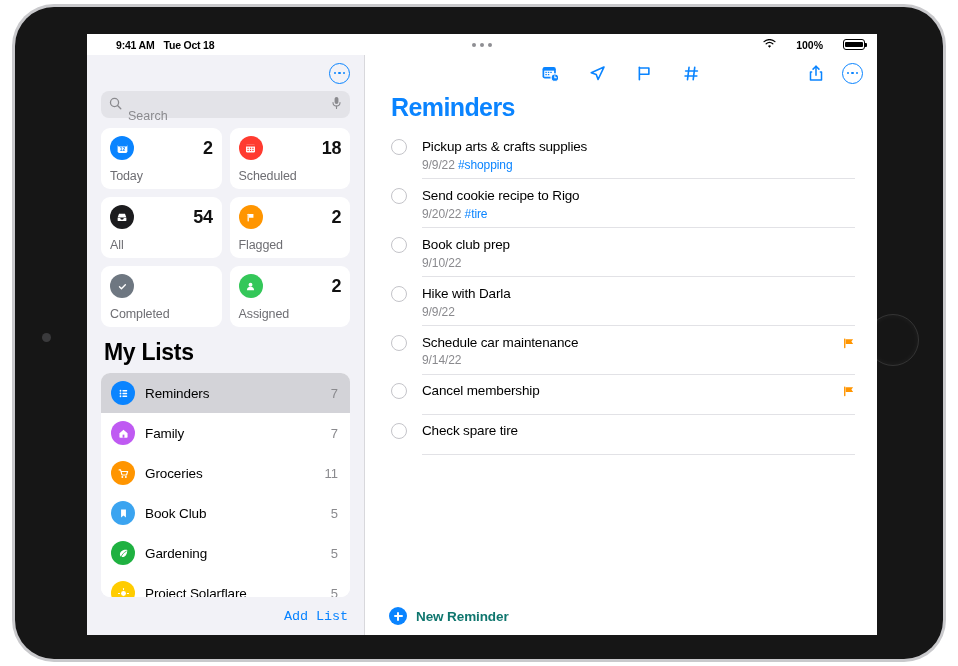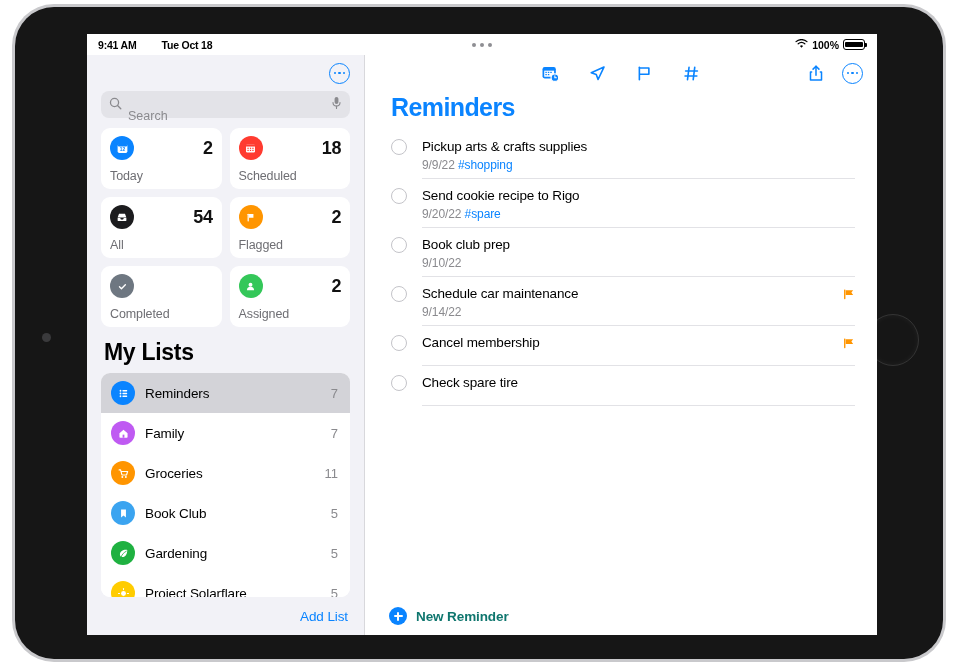--- a/index.html
+++ b/index.html
@@ -56,42 +56,42 @@
   
   .statusbar {
     height: 21px;
     flex: 0 0 21px;
     display: flex;
     align-items: center;
     position: relative;
     background: #f2f2f7;
   }
   .statusbar .sb-left {
-    display: flex; align-items: center; gap: 25px;
-    padding-left: 11px;
+    display: flex; align-items: center; gap: 9px;
+    padding-left: 29px;
     font-size: 10.5px; font-weight: bold; color: #000;
     letter-spacing: -0.2px;
   }
   .statusbar .sb-dots {
     position: absolute;
     left: 0; right: 0; top: 0; bottom: 0;
     display: flex; align-items: center; justify-content: center;
     gap: 4px;
     background: #fff;
     z-index: 0;
   }
   .statusbar .sb-dots i {
     width: 4px; height: 4px; border-radius: 50%;
     background: #8e8e93;
     display: block;
   }
   .sb-left, .sb-right { position: relative; z-index: 1; }
   .statusbar .sb-right {
     margin-left: auto;
-    display: flex; align-items: center; gap: 4px;
+    display: flex; align-items: center; gap: 20px;
     padding-right: 12px;
     font-size: 10.5px; font-weight: bold; color: #000;
     background: #fff;
   }
   .batt {
     width: 22px; height: 10.5px;
     border: 1.2px solid #000; border-radius: 3px;
     position: relative; padding: 1.3px;
   }
   .batt::after {
@@ -198,21 +198,21 @@
   }
   .list-name { font-size: 13.5px; color: #000; flex: 1; letter-spacing: -0.1px; }
   .list-count { font-size: 13px; color: #8a8a8e; }
 
   .sidebar-bottom {
     height: 38px;
     flex: 0 0 38px;
     display: flex; align-items: center; justify-content: flex-end;
     padding-right: 16px;
   }
-  .add-list { font-size: 13.5px; color: #0a84ff; letter-spacing: -0.1px; }
+  .add-list { font-size: 13.5px; color: #0a84ff; letter-spacing: -0.1px; font-family: Liberation Mono, monospace; }
 
   
   .main {
     flex: 1;
     background: #fff;
     display: flex; flex-direction: column;
     min-width: 0; min-height: 0;
   }
   .main-toolbar {
     height: 36px;
@@ -606,37 +606,47 @@
               </span>
               <span class="rsep"></span>
             </div>
 
             <div class="rem-row">
               <span class="rem-check"></span>
               <span class="rem-body">
                 <span class="rem-title">Send cookie recipe to Rigo</span>
                 <span class="rem-meta" style="display:block">
                   <span>9/20/22</span>
-                  <span class="tag">#spare</span>
+                  <span class="tag">#tire</span>
                 </span>
               </span>
               <span class="rsep"></span>
             </div>
 
             <div class="rem-row">
               <span class="rem-check"></span>
               <span class="rem-body">
                 <span class="rem-title">Book club prep</span>
                 <span class="rem-meta" style="display:block">
                   <span>9/10/22</span>
                 </span>
               </span>
               <span class="rsep"></span>
             </div>
 
+            <div class="rem-row">
+              <span class="rem-check"></span>
+              <span class="rem-body">
+                <span class="rem-title">Hike with Darla</span>
+                <span class="rem-meta" style="display:block">
+                  <span>9/9/22</span>
+                </span>
+              </span>
+              <span class="rsep"></span>
+            </div>
 
             <div class="rem-row">
               <span class="rem-check"></span>
               <span class="rem-body">
                 <span class="rem-title">Schedule car maintenance</span>
                 <span class="rem-meta" style="display:block">
                   <span>9/14/22</span>
                 </span>
               </span>
               <span class="rem-flag">

